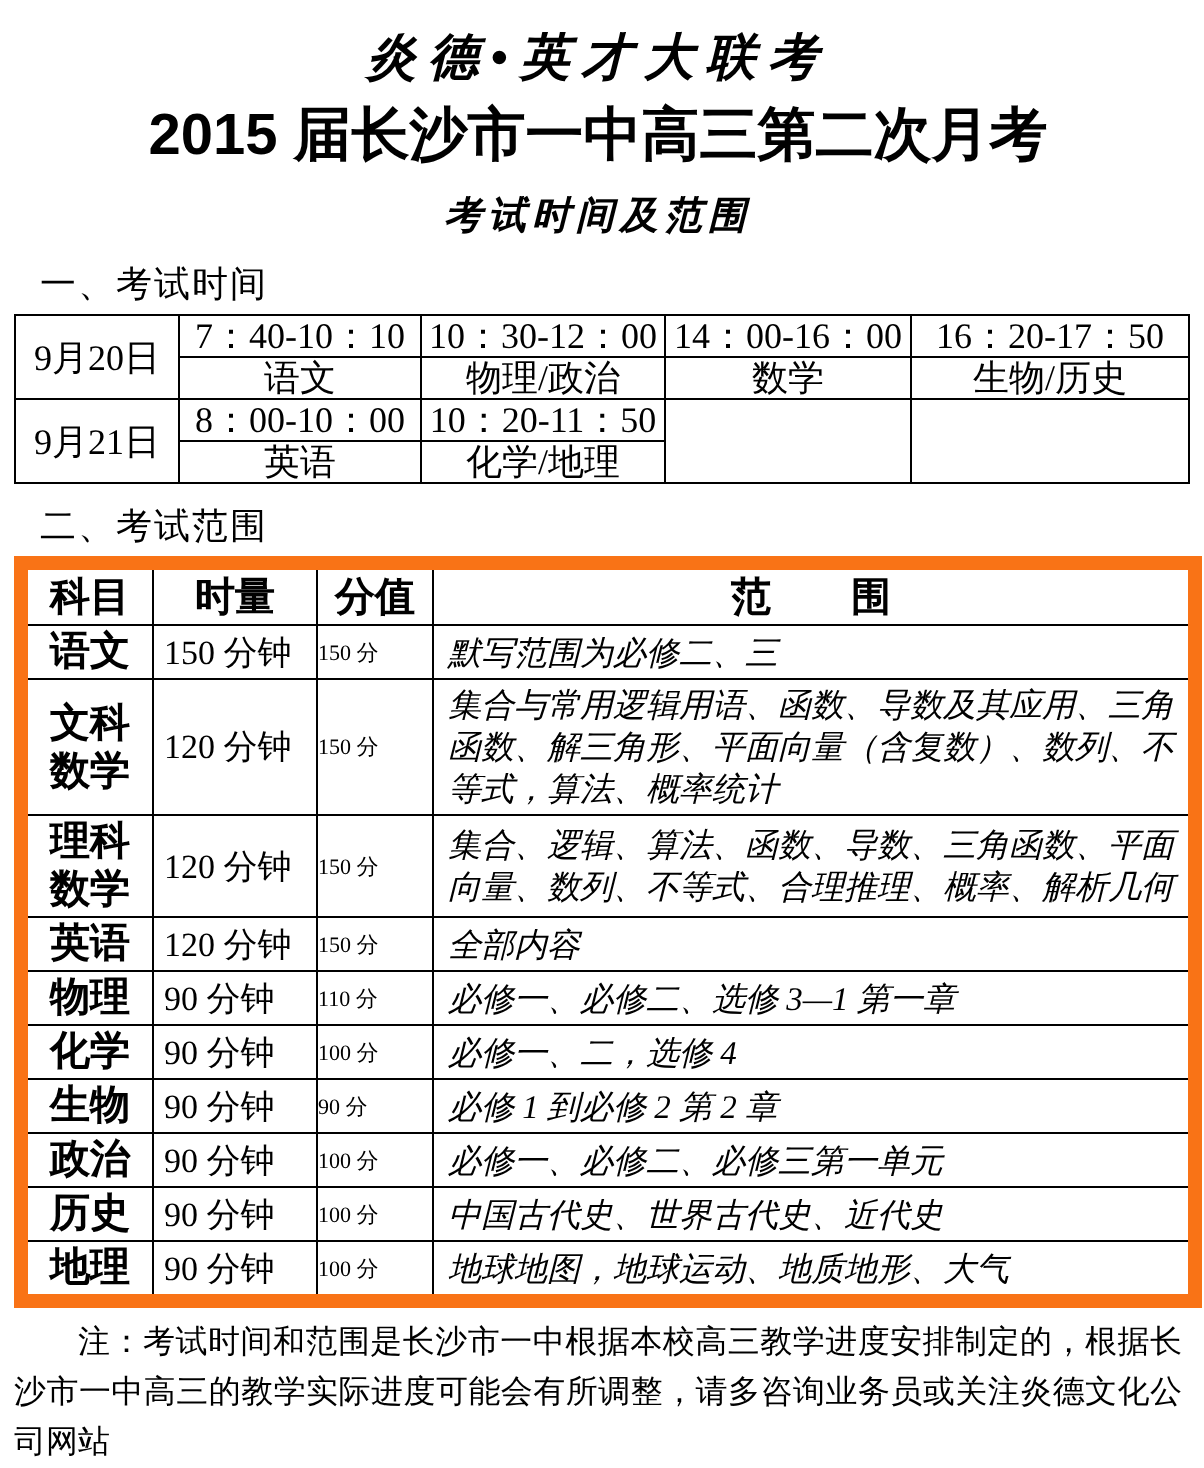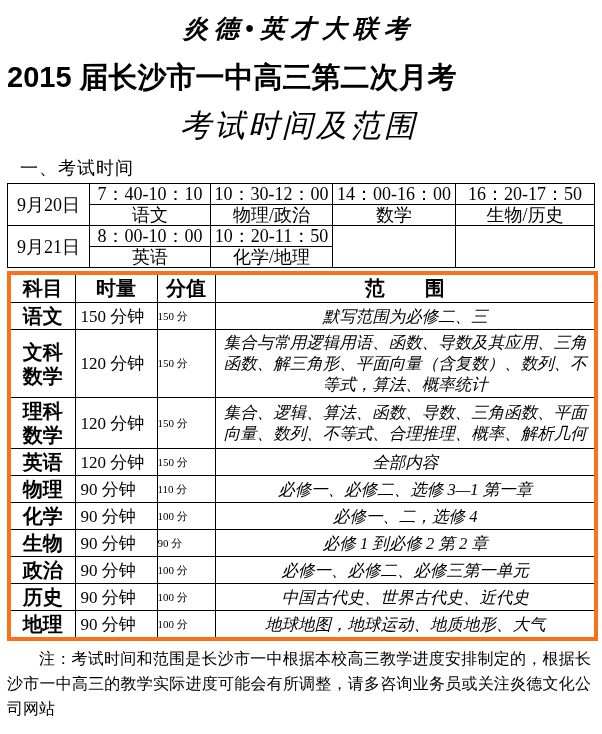--- a/index.html
+++ b/index.html
@@ -13,29 +13,29 @@
   .page { width: 598px; height: 734px; padding: 8px 7px 0 7px; background: #ffffff; }
 
   .brand {
     text-align: center;
     font-family: "Liberation Serif", serif;
     font-style: italic; font-weight: 600;
     font-size: 25px; letter-spacing: 6px;
     margin-top: 4px;
   }
   .title {
-    text-align: left;
+    text-align: center;
     font-family: "Liberation Sans", sans-serif;
     font-weight: bold; font-size: 29px;
-    margin-top: 13px;
+    margin-top: 3px;
   }
   .subtitle {
     text-align: center;
-    font-style: italic; font-weight: 400;
-    font-size: 31px; letter-spacing: 3px;
+    font-style: italic; font-weight: 700;
+    font-size: 19px; letter-spacing: 3px;
     margin-top: 7px;
   }
   .daterange {
     text-align: center;
     font-size: 19px;
     margin-top: 9px;
   }
   .section-heading {
     font-size: 18px; font-weight: 400;
     margin: 9px 0 3px 13px;
@@ -51,42 +51,42 @@
     font-size: 18px; height: 21px; line-height: 20px;
     padding: 0;
   }
   #schedule .c-date { width: 82px; }
   #schedule .c-t1 { width: 121px; }
   #schedule .c-t2 { width: 122px; }
   #schedule .c-t3 { width: 123px; }
   #schedule .c-t4 { width: 139px; }
 
   
-  #scope { border: 4px solid #f97316; margin-top: 3px; }
+  #scope { border: 7px solid #f97316; margin-top: 3px; }
   #scope .c-subject { width: 66px; }
   #scope .c-duration { width: 82px; }
   #scope .c-score { width: 58px; }
   #scope .c-scope { width: 381px; }
   #scope th {
     font-family: "Liberation Sans", sans-serif;
     font-weight: bold; font-size: 20px;
     height: 24px; text-align: center; vertical-align: middle;
   }
   #scope td { height: 26px; vertical-align: middle; }
   #scope td.subject {
     font-family: "Liberation Sans", sans-serif;
     font-weight: bold; font-size: 20px;
     text-align: center; line-height: 24px; padding: 1px 2px;
   }
   #scope td.duration { font-size: 17px; text-align: left; padding-left: 5px; }
   #scope td.score { font-size: 11px; }
   #scope td.scope {
     font-style: italic;
     font-size: 16.5px; line-height: 21px;
-    text-align: center; padding: 2px 6px 2px 7px;
+    text-align: left; padding: 2px 6px 2px 7px;
   }
 
   .note {
     font-size: 16px; line-height: 25px;
     margin-top: 5px; text-indent: 2em;
     text-align: justify;
   }
 </style>
 </head>
 <body>
@@ -128,20 +128,21 @@
         <td rowspan="2"></td>
         <td rowspan="2"></td>
       </tr>
       <tr>
         <td>英语</td>
         <td>化学/地理</td>
       </tr>
     </tbody>
   </table>
 
+  <div class="section-heading">二、考试范围</div>
 
   <table id="scope">
     <colgroup>
       <col class="c-subject">
         <col class="c-duration">
         <col class="c-score">
         <col class="c-scope">
     </colgroup>
     <tbody>
       <tr>

